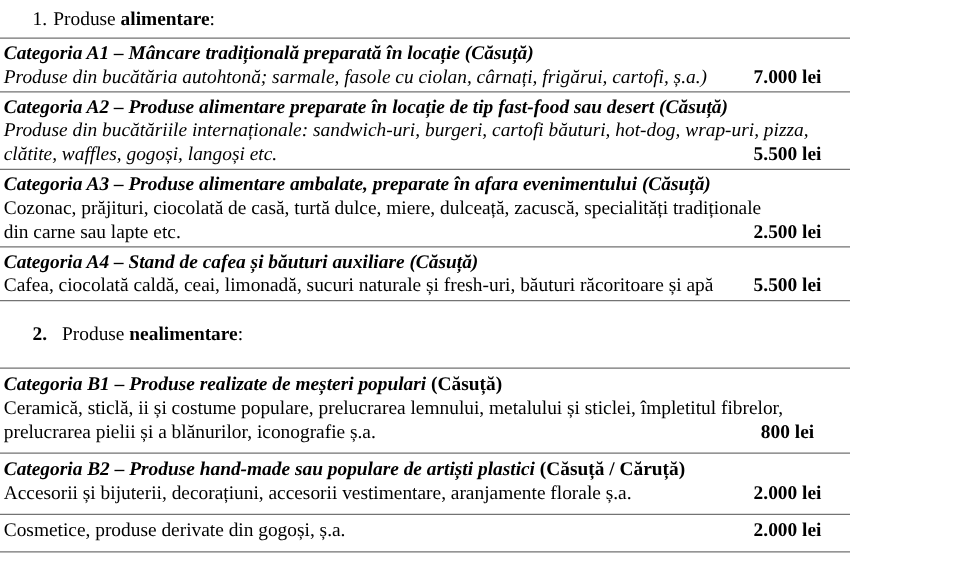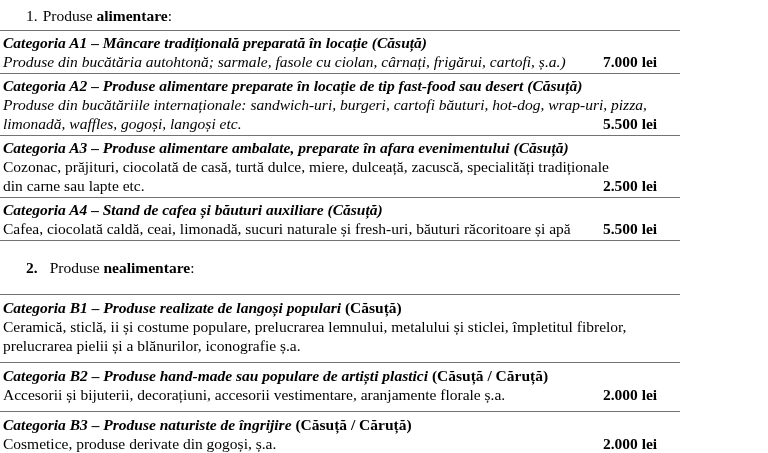--- a/index.html
+++ b/index.html
@@ -50,21 +50,21 @@
             <div class="desc-line">Produse din bucătăria autohtonă; sarmale, fasole cu ciolan, cârnați, frigărui, cartofi, ș.a.)</div>
           </div>
       <div class="price-cell v-bottom">7.000 lei</div>
     </div>
   </div>
       <div class="cat-block">
     <div class="cat-heading"><span class="h-italic">Categoria A2 – Produse alimentare preparate în locație de tip fast-food sau desert (Căsuță)</span><span class="h-plain"></span></div>
     <div class="cat-body">
       <div class="desc italic">
             <div class="desc-line">Produse din bucătăriile internaționale: sandwich-uri, burgeri, cartofi băuturi, hot-dog, wrap-uri, pizza,</div>
-            <div class="desc-line">limonadă, waffles, gogoși, langoși etc.</div>
+            <div class="desc-line">clătite, waffles, gogoși, langoși etc.</div>
           </div>
       <div class="price-cell v-bottom">5.500 lei</div>
     </div>
   </div>
       <div class="cat-block">
     <div class="cat-heading"><span class="h-italic">Categoria A3 – Produse alimentare ambalate, preparate în afara evenimentului (Căsuță)</span><span class="h-plain"></span></div>
     <div class="cat-body">
       <div class="desc">
             <div class="desc-line">Cozonac, prăjituri, ciocolată de casă, turtă dulce, miere, dulceață, zacuscă, specialități tradiționale</div>
             <div class="desc-line">din carne sau lapte etc.</div>
@@ -80,39 +80,39 @@
           </div>
       <div class="price-cell v-bottom">5.500 lei</div>
     </div>
   </div>
     </div>
 
   <p class="intro second"><span class="num">2.</span><span>Produse</span>&nbsp;<span class="kw">nealimentare</span><span>:</span></p>
 
   <div class="cat-table loose">
       <div class="cat-block">
-    <div class="cat-heading"><span class="h-italic">Categoria B1 – Produse realizate de langoși populari</span><span class="h-plain"> (Căsuță)</span></div>
+    <div class="cat-heading"><span class="h-italic">Categoria B1 – Produse realizate de meșteri populari</span><span class="h-plain"> (Căsuță)</span></div>
     <div class="cat-body">
       <div class="desc">
             <div class="desc-line">Ceramică, sticlă, ii și costume populare, prelucrarea lemnului, metalului și sticlei, împletitul fibrelor,</div>
             <div class="desc-line">prelucrarea pielii și a blănurilor, iconografie ș.a.</div>
           </div>
+      <div class="price-cell v-top">800 lei</div>
     </div>
   </div>
       <div class="cat-block">
     <div class="cat-heading"><span class="h-italic">Categoria B2 – Produse hand-made sau populare de artiști plastici</span><span class="h-plain"> (Căsuță / Căruță)</span></div>
     <div class="cat-body">
       <div class="desc">
             <div class="desc-line">Accesorii și bijuterii, decorațiuni, accesorii vestimentare, aranjamente florale ș.a.</div>
           </div>
       <div class="price-cell v-top">2.000 lei</div>
     </div>
   </div>
       <div class="cat-block">
-    <div class="cat-heading"><span class="h-italic">Categoria B3 – Produse naturiste de îngrijire</span><span class="h-plain"> (Căsuță / Căruță)</span></div>
     <div class="cat-body">
       <div class="desc">
             <div class="desc-line">Cosmetice, produse derivate din gogoși, ș.a.</div>
           </div>
       <div class="price-cell v-top">2.000 lei</div>
     </div>
   </div>
     </div>
 
 </div>

